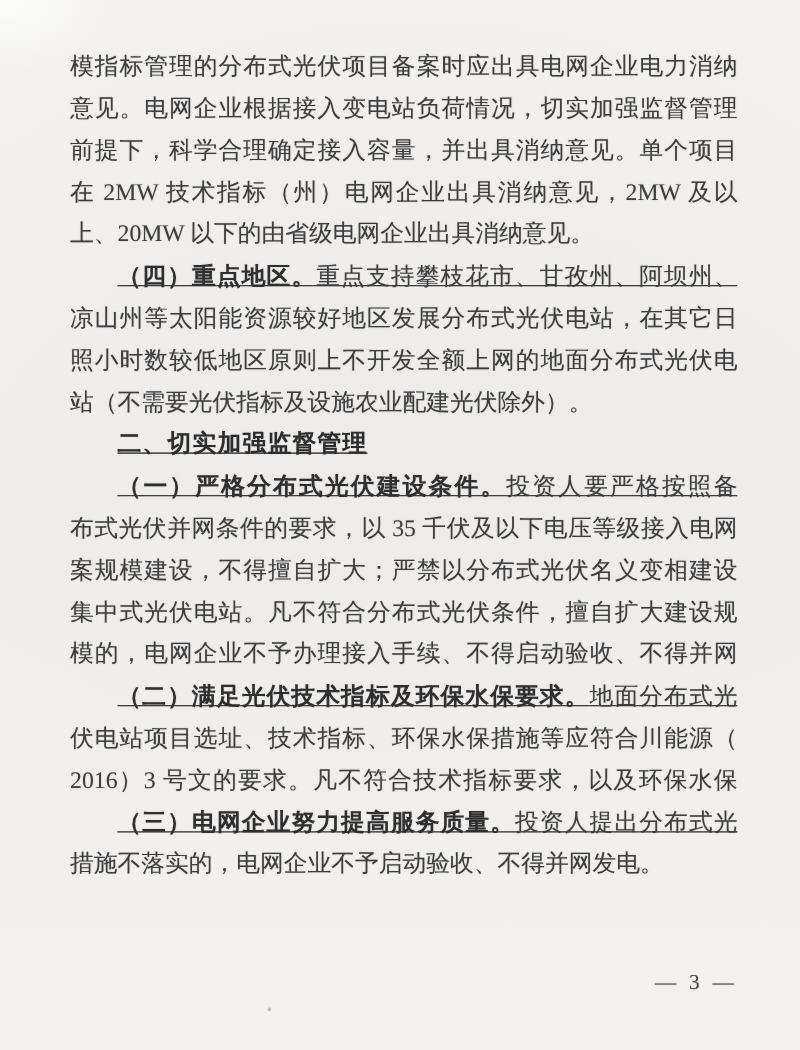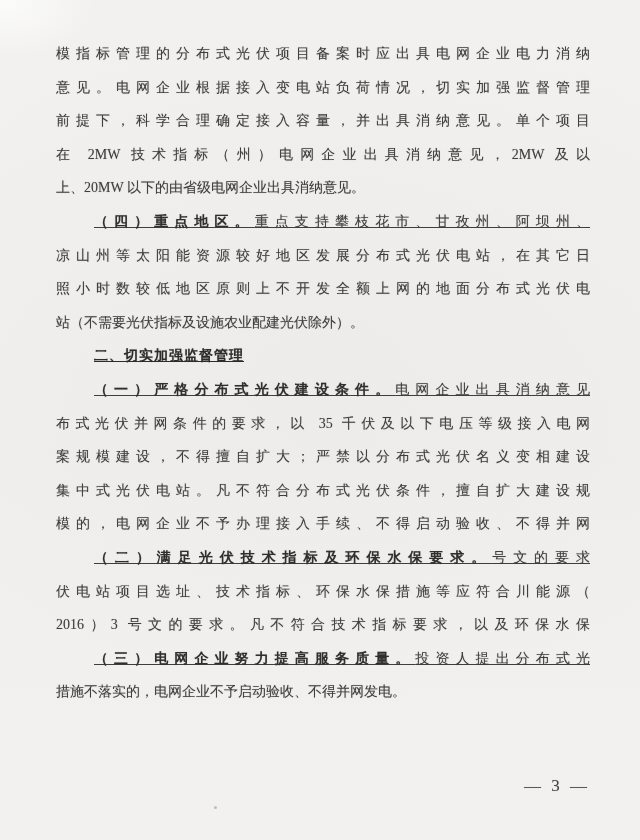--- a/index.html
+++ b/index.html
@@ -21,21 +21,21 @@
   }
   .doc-body {
     position: absolute;
     left: 56px;
     top: 37px;
     width: 534px;
   }
   .line {
     height: 33.6px;
     line-height: 33.6px;
-    font-size: 14px;
+    font-size: 19px;
     color: #3e3e3e;
     text-align: justify;
     text-justify: inter-character;
     text-shadow: 0 0 1px rgba(70,70,70,0.35);
     overflow: hidden;
   }
   .line.fill {
     text-align-last: justify;
   }
   .line.indent {
@@ -82,26 +82,26 @@
       <div class="line fill"><span class="reg">模指标管理的分布式光伏项目备案时应出具电网企业电力消纳</span></div>
       <div class="line fill"><span class="reg">意见。电网企业根据接入变电站负荷情况，切实加强监督管理</span></div>
       <div class="line fill"><span class="reg">前提下，科学合理确定接入容量，并出具消纳意见。单个项目</span></div>
       <div class="line fill"><span class="reg">在 2MW 技术指标（州）电网企业出具消纳意见，2MW 及以</span></div>
       <div class="line"><span class="reg">上、20MW 以下的由省级电网企业出具消纳意见。</span></div>
       <div class="line indent fill"><span class="bold">（四）重点地区。</span><span class="reg">重点支持攀枝花市、甘孜州、阿坝州、</span></div>
       <div class="line fill"><span class="reg">凉山州等太阳能资源较好地区发展分布式光伏电站，在其它日</span></div>
       <div class="line fill"><span class="reg">照小时数较低地区原则上不开发全额上网的地面分布式光伏电</span></div>
       <div class="line"><span class="reg">站（不需要光伏指标及设施农业配建光伏除外）。</span></div>
       <div class="line indent hei"><span class="bold">二、切实加强监督管理</span></div>
-      <div class="line indent fill"><span class="bold">（一）严格分布式光伏建设条件。</span><span class="reg">电网企业出具消纳意见</span></div>
+      <div class="line indent fill"><span class="bold">（一）严格分布式光伏建设条件。</span><span class="reg">投资人要严格按照备</span></div>
       <div class="line fill"><span class="reg">布式光伏并网条件的要求，以 35 千伏及以下电压等级接入电网</span></div>
       <div class="line fill"><span class="reg">案规模建设，不得擅自扩大；严禁以分布式光伏名义变相建设</span></div>
       <div class="line fill"><span class="reg">集中式光伏电站。凡不符合分布式光伏条件，擅自扩大建设规</span></div>
       <div class="line fill"><span class="reg">模的，电网企业不予办理接入手续、不得启动验收、不得并网</span></div>
-      <div class="line indent fill"><span class="bold">（二）满足光伏技术指标及环保水保要求。</span><span class="reg">号文的要求</span></div>
+      <div class="line indent fill"><span class="bold">（二）满足光伏技术指标及环保水保要求。</span><span class="reg">地面分布式光</span></div>
       <div class="line fill"><span class="reg">伏电站项目选址、技术指标、环保水保措施等应符合川能源（</span></div>
       <div class="line fill"><span class="reg">2016）3 号文的要求。凡不符合技术指标要求，以及环保水保</span></div>
       <div class="line indent fill"><span class="bold">（三）电网企业努力提高服务质量。</span><span class="reg">投资人提出分布式光</span></div>
       <div class="line"><span class="reg">措施不落实的，电网企业不予启动验收、不得并网发电。</span></div>
     </div>
   <div class="footer">
     <span>— 3 —</span>
   </div>
   <div class="speck"></div>
 </div>

